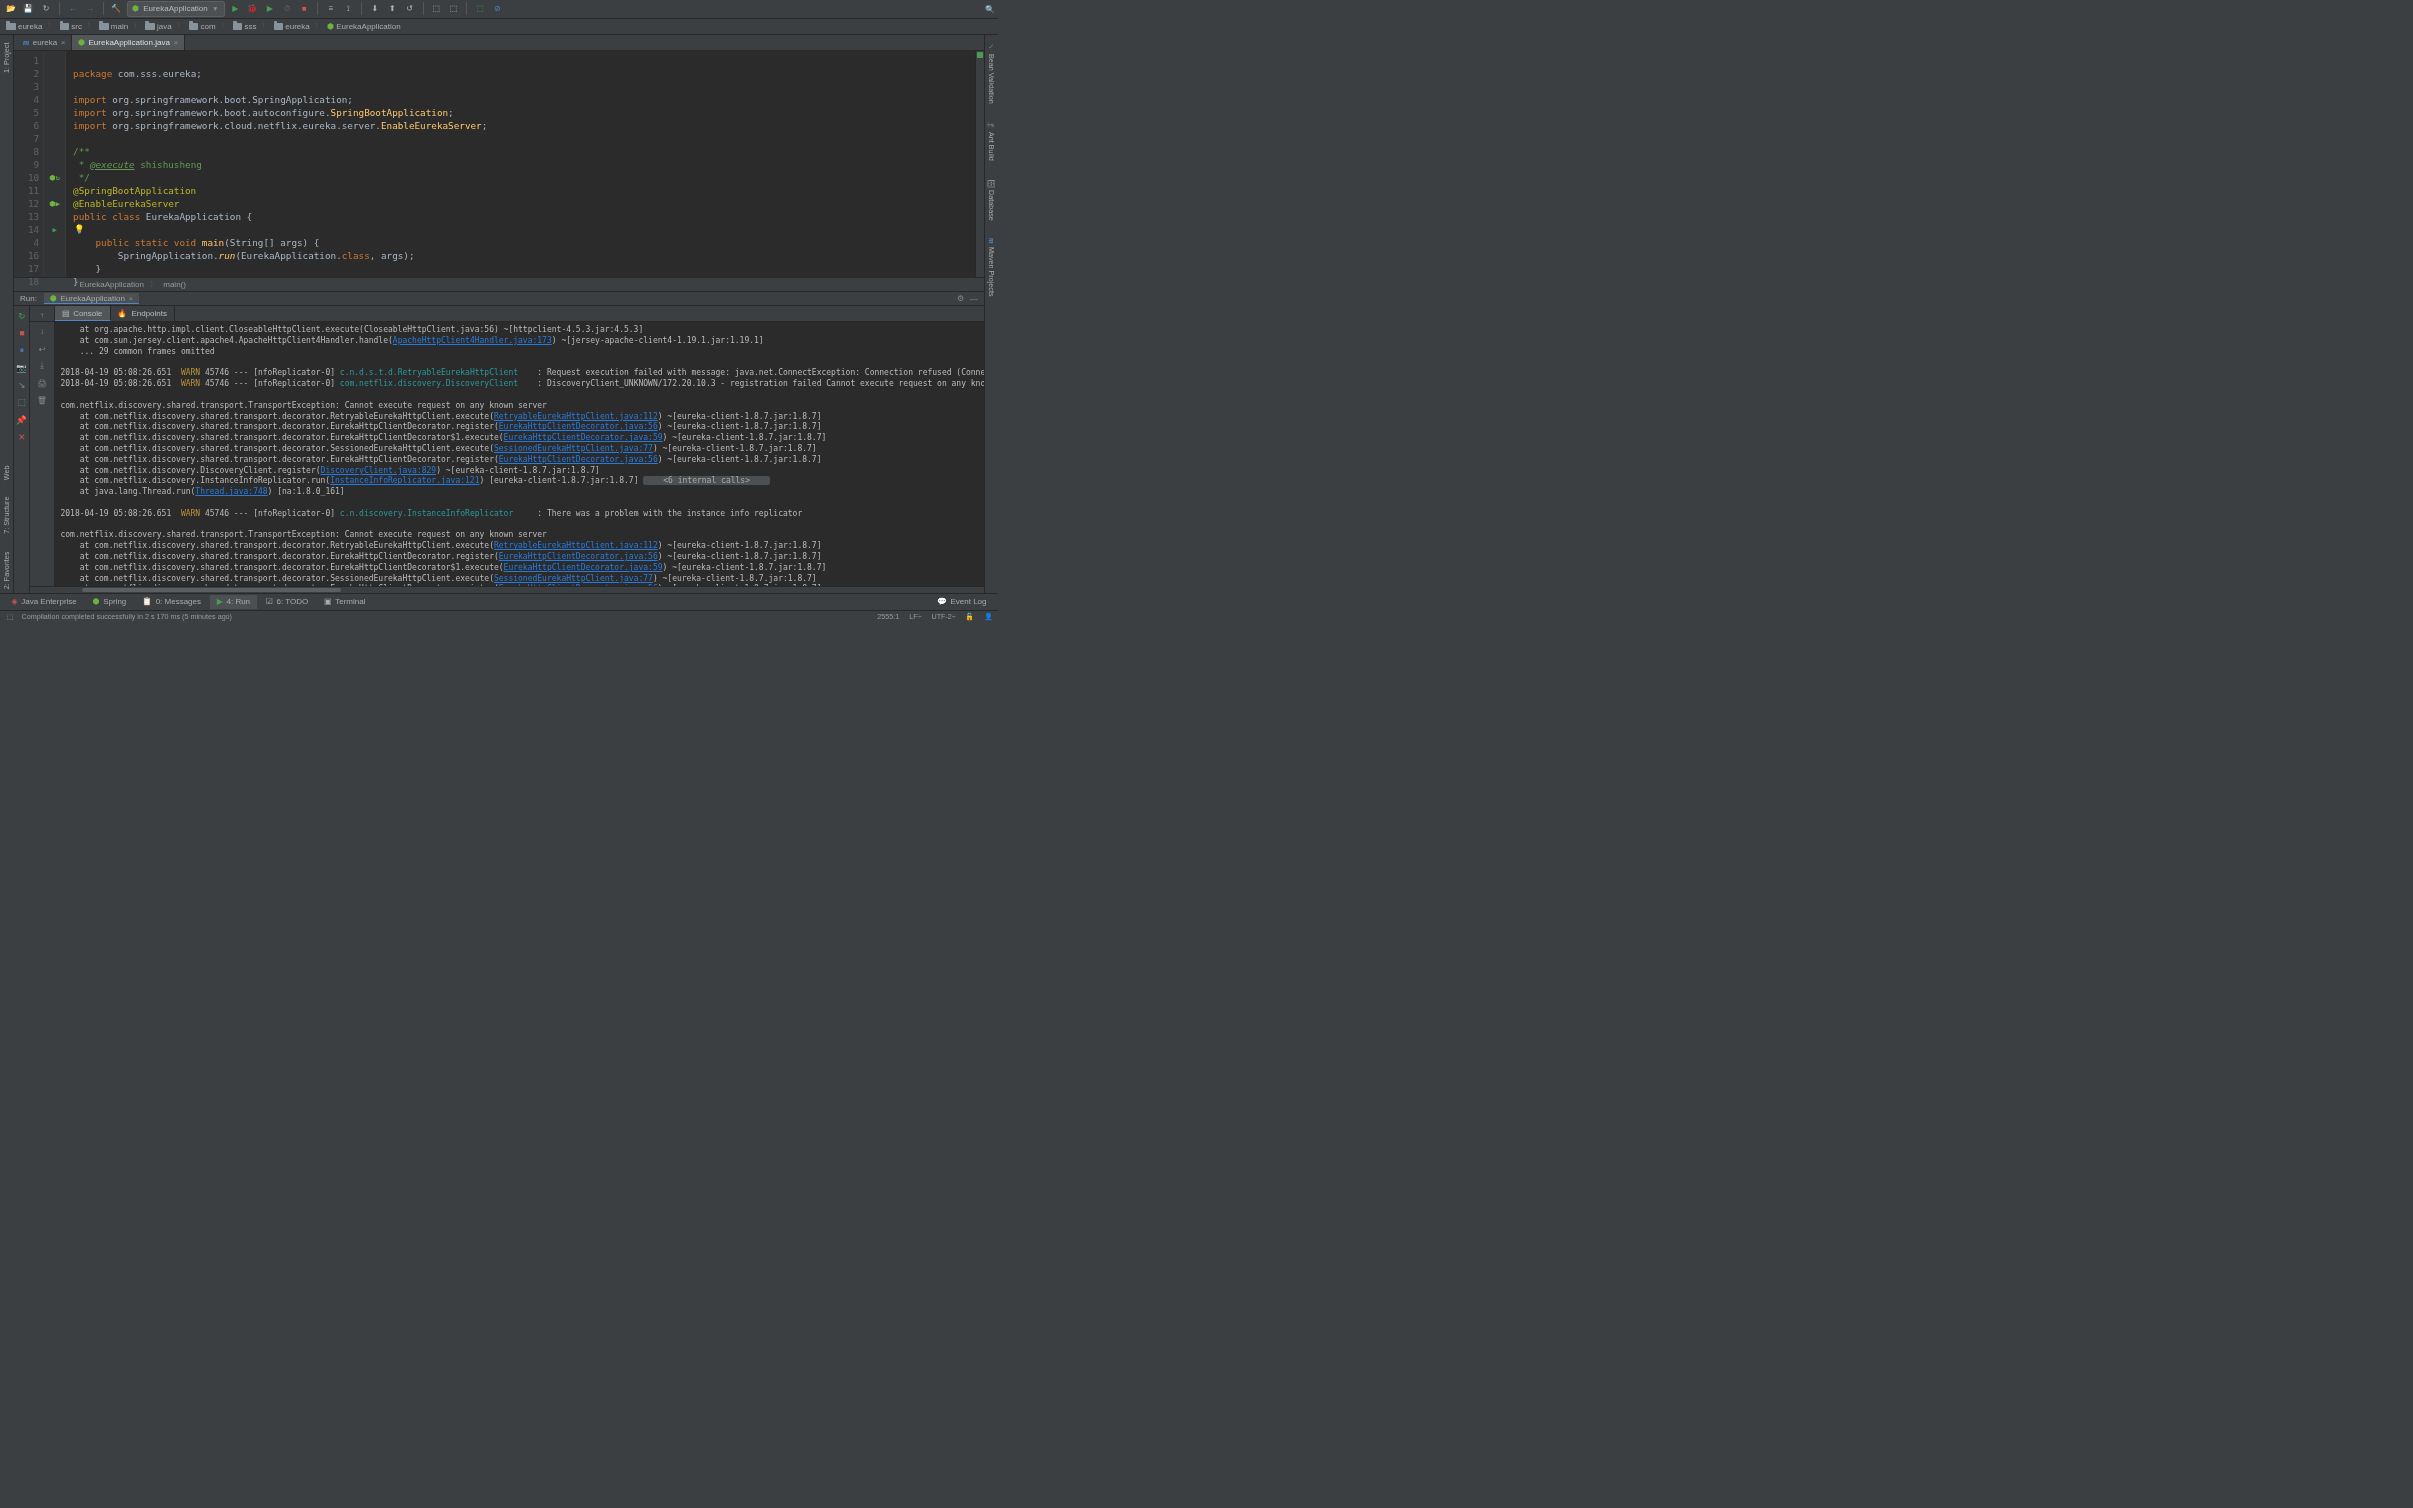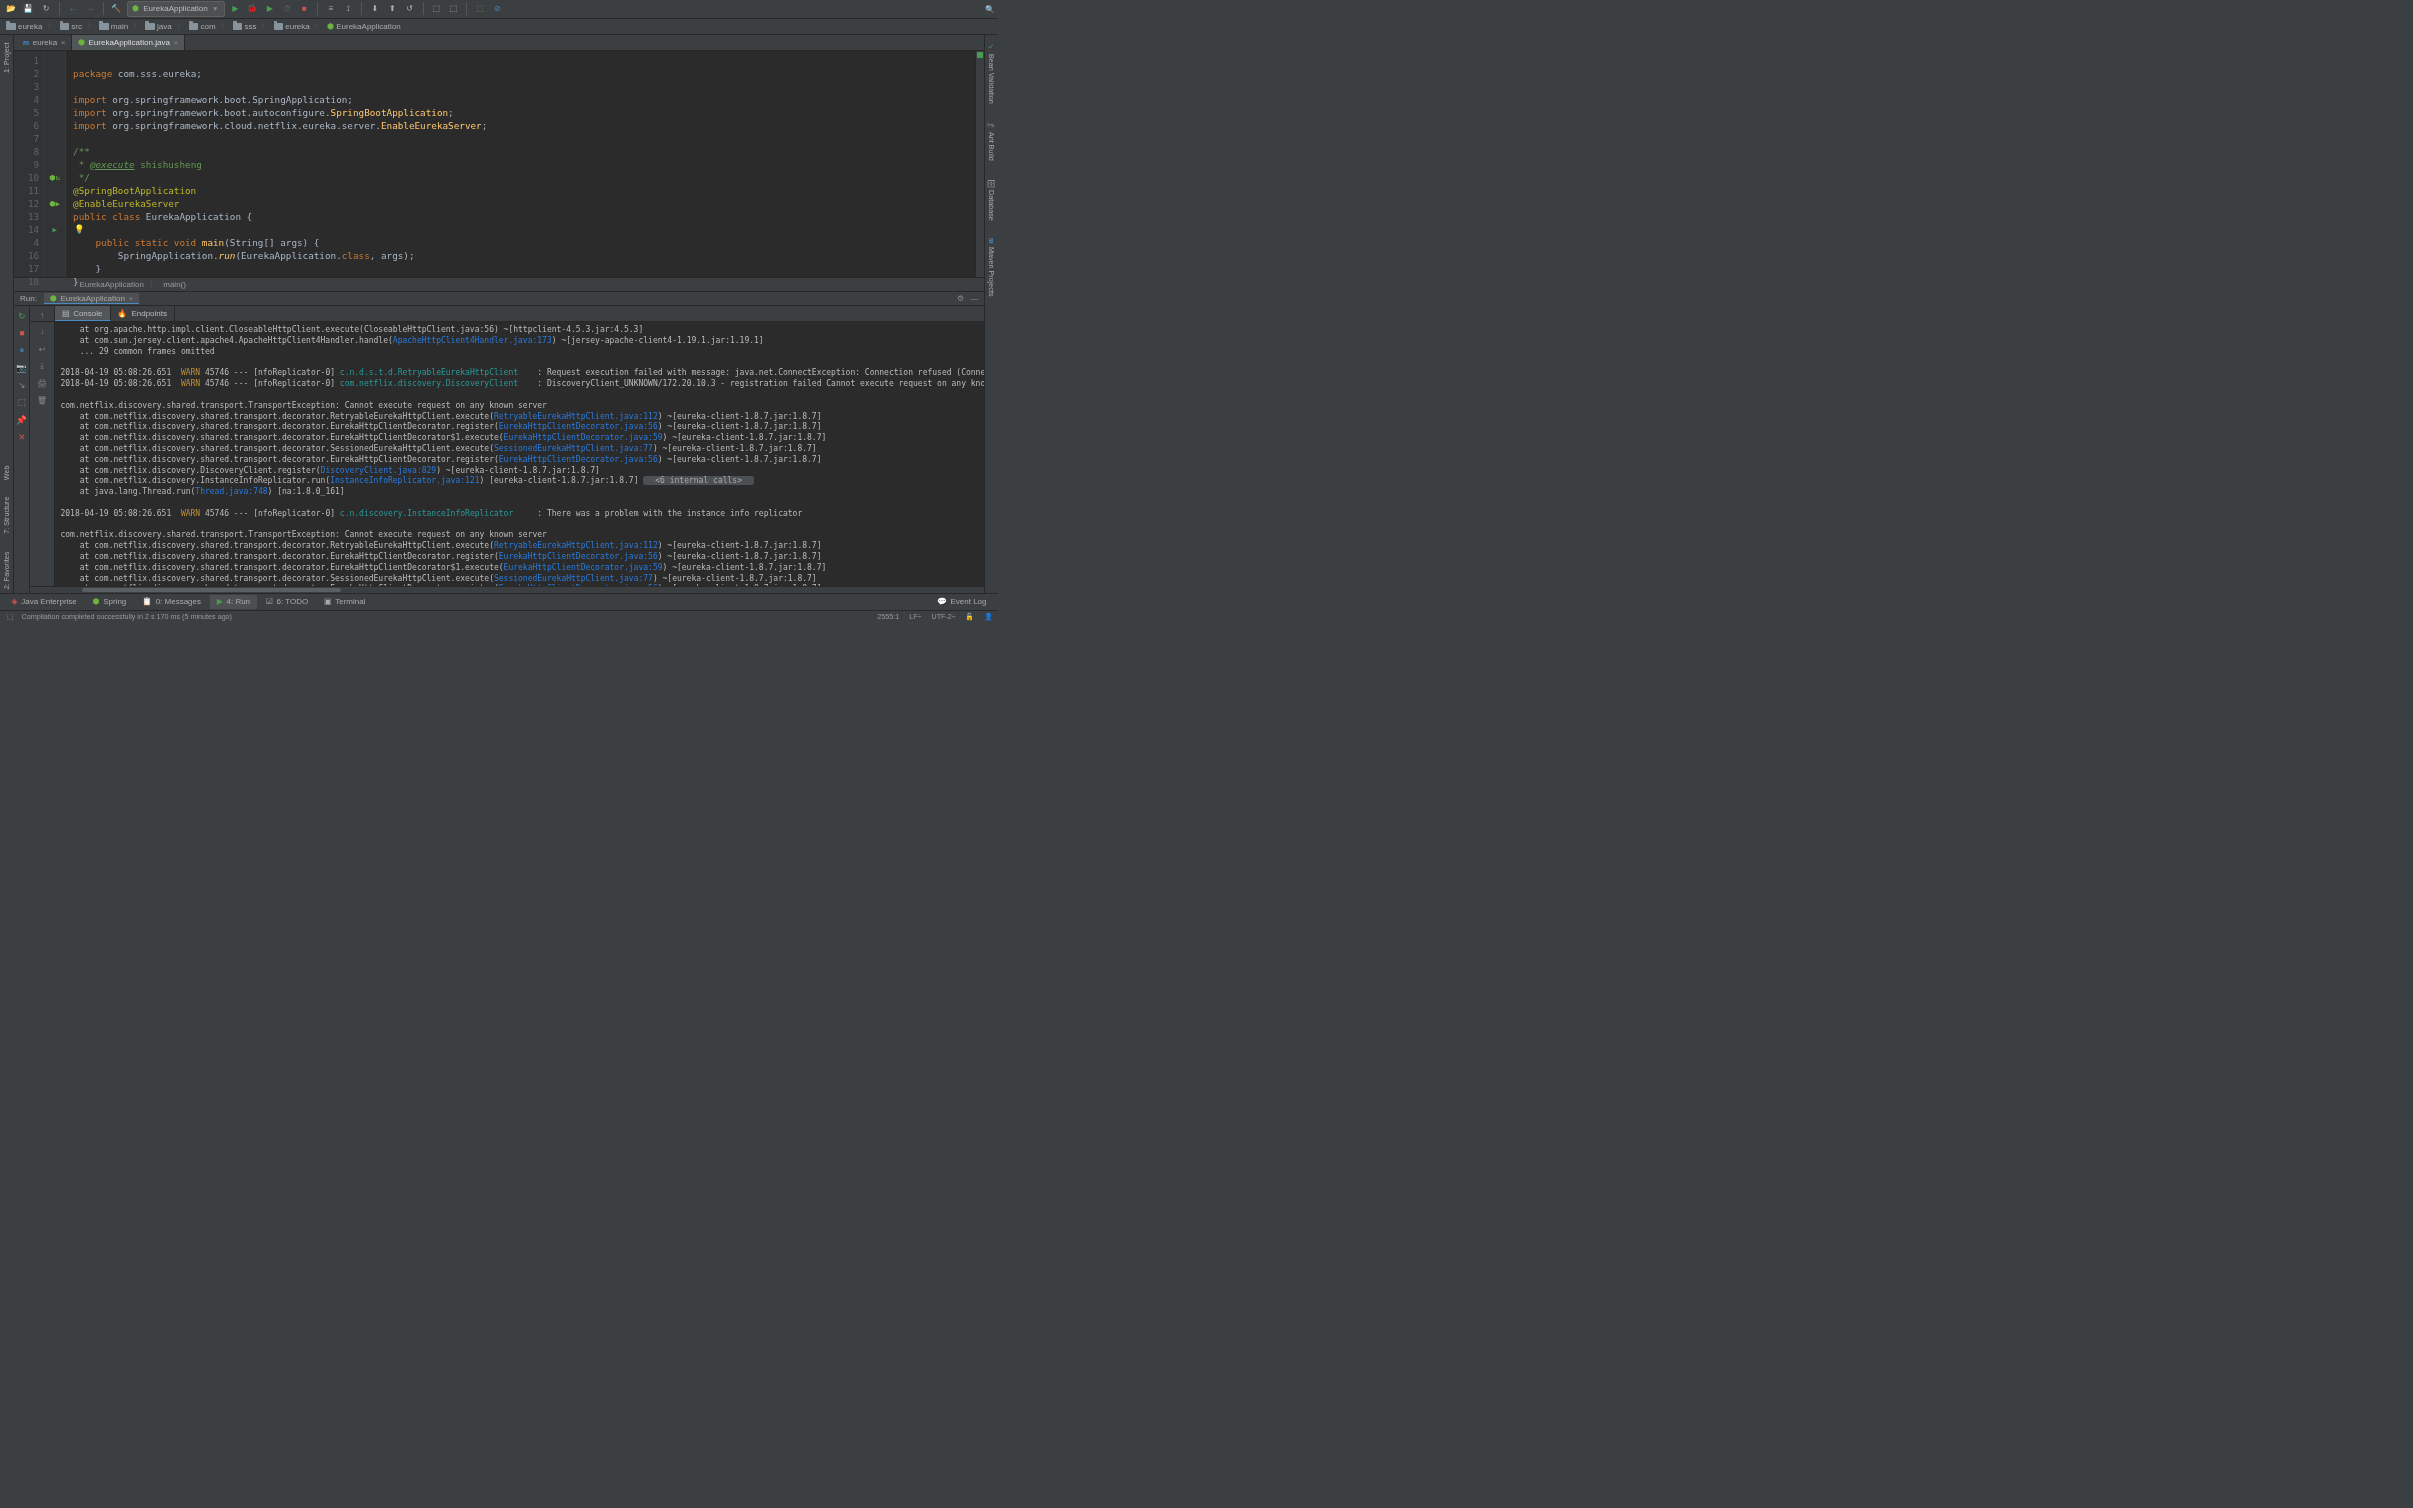--- a/index.html
+++ b/index.html
@@ -115,22 +115,22 @@
 .run-side-icons .ic { width:13px; height:13px; display:flex; align-items:center; justify-content:center; color:#888; }
 .run-tab { padding: 2.2px 7.2px; display:flex; align-items:center; gap:3.6px; border-right:0.7px solid #282828; background:#3c3f41; }
 .run-tab.active { background:#515658; border-bottom:1.4px solid #4a88c7; }
 .run-content-row { flex:1; display:flex; min-height:0; }
 .console {
   flex:1; background:#2b2b2b; color:#bbbbbb;
   font: 8px/10.8px "Menlo","Consolas",monospace; padding: 2.9px 5.7px; overflow:auto; white-space: pre;
 }
 .console .warn { color:#bd9139; }
 .console .cls2 { color:#299999; }
-.console .lnk { color:#287bde; }
-.console .badge { background:#4c5052; padding:0 12px; border-radius:2.2px; color:#aaa; }
+.console .lnk { color:#287bde; text-decoration: underline; }
+.console .badge { background:#4c5052; padding:0 20px; border-radius:2.2px; color:#aaa; }
 .run-scrollbar { height: 7.2px; background: #3c3f41; border-top:0.7px solid #282828; position:relative; }
 .run-scrollbar .thumb { position:absolute; left:52px; top:1.4px; height:4.3px; width:259px; background:#5c5f61; border-radius:2.2px; }
 
 .bottom-tool {
   height: 17px; background: #3c3f41; border-top: 0.7px solid #282828;
   display:flex; align-items:center; padding: 0 4.3px; gap: 1.4px;
 }
 .bottom-tool .btab { display:flex; align-items:center; gap:3.6px; padding: 2.2px 7.2px; cursor:pointer; color:#aaa; }
 .bottom-tool .btab.active { background:#4c5052; }
 .bottom-tool .right { margin-left:auto; display:flex; align-items:center; gap:5.7px; color:#888; }

